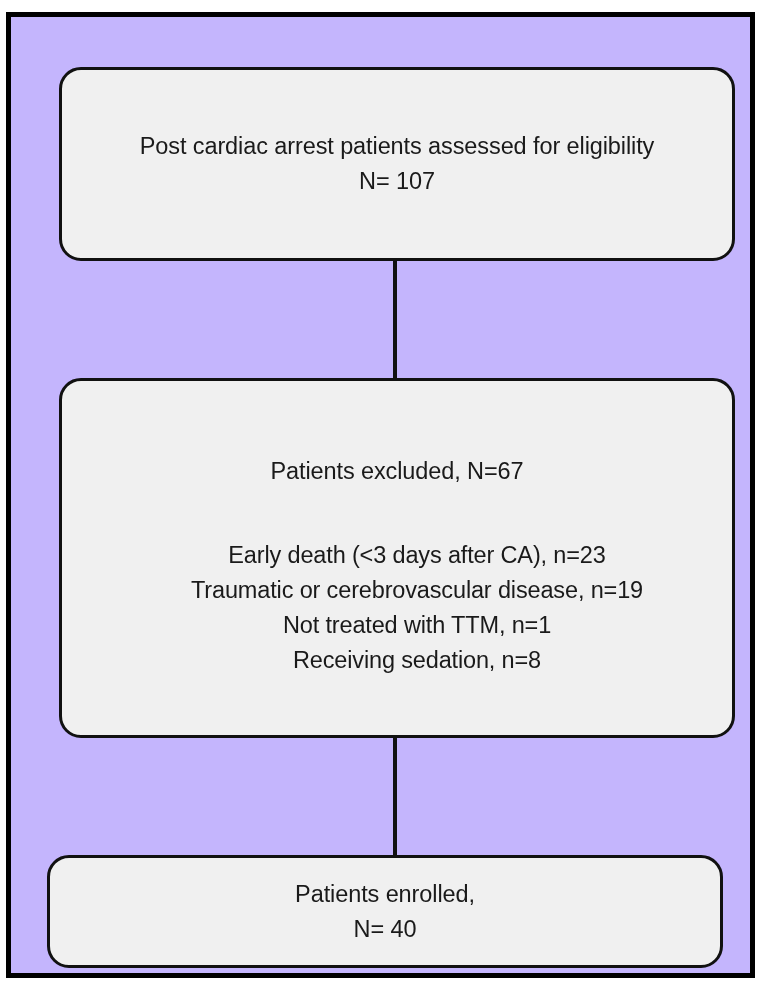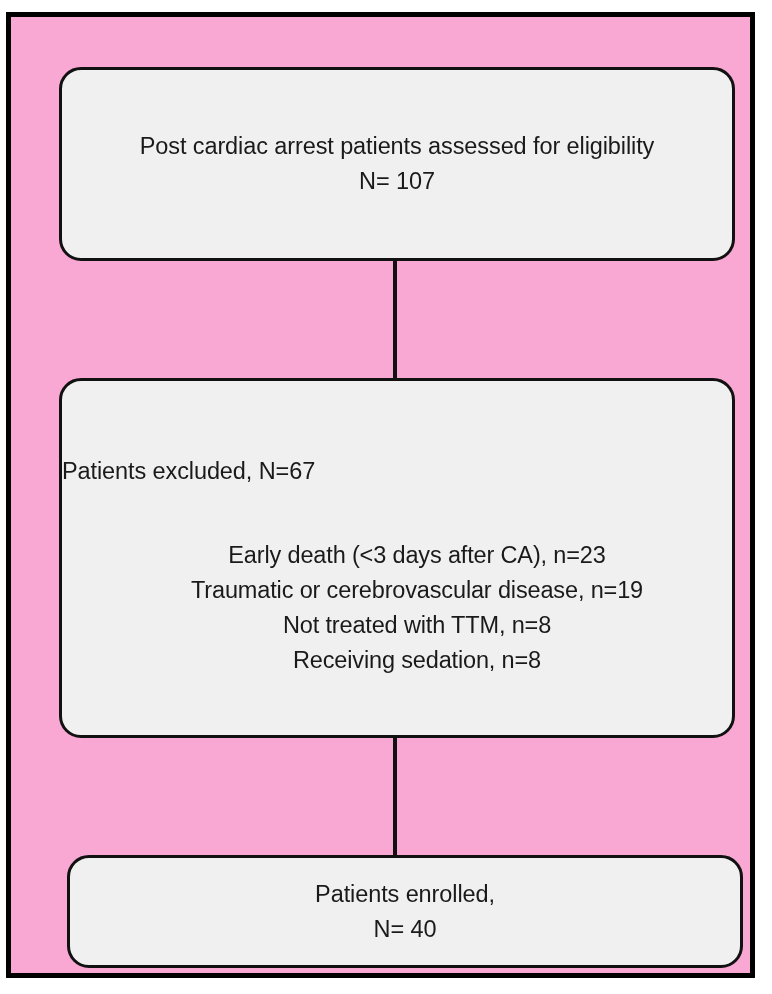--- a/index.html
+++ b/index.html
@@ -24,21 +24,21 @@
 
   
   #outer-frame {
     position: absolute;
     left: 6px;
     top: 12px;
     width: 749px;
     height: 966px;
     border: 5px solid #000000;
     box-sizing: border-box;
-    background: #f9a8d4;
+    background: #c4b5fd;
   }
 
   
   .flow-box {
     position: absolute;
     background: #f0f0f0;
     border: 3px solid #111111;
     border-radius: 22px;
     box-sizing: border-box;
     display: flex;
@@ -55,21 +55,21 @@
   }
 
   #box-excluded {
     left: 48px;
     top: 361px;
     width: 676px;
     height: 360px;
   }
 
   #box-enrolled {
-    left: 56px;
+    left: 36px;
     top: 838px;
     width: 676px;
     height: 113px;
     align-items: center;
   }
 
   .box-line {
     font-size: 23.5px;
     line-height: 35px;
     text-align: center;
@@ -79,21 +79,21 @@
 
   #assessed-text {
     width: 560px;
     text-align: center;
     font-size: 23.5px;
     line-height: 36px;
     letter-spacing: -0.1px;
   }
 
   #excluded-heading {
-    text-align: left;
+    text-align: center;
     font-size: 23.5px;
     line-height: 30px;
     margin-top: 18px;
     letter-spacing: -0.1px;
   }
 
   #excluded-list {
     margin: 0;
     padding: 0;
     list-style: none;
@@ -149,21 +149,21 @@
       </div>
     </div>
 
     <div class="connector" id="connector-top"></div>
 
     <div class="flow-box" id="box-excluded">
       <div id="excluded-heading">Patients excluded, N=67</div>
       <ul id="excluded-list">
         <li>Early death (&lt;3 days after CA), n=23</li>
         <li>Traumatic or cerebrovascular disease, n=19</li>
-        <li>Not treated with TTM, n=8</li>
+        <li>Not treated with TTM, n=1</li>
         <li>Receiving sedation, n=8</li>
       </ul>
     </div>
 
     <div class="connector" id="connector-bottom"></div>
 
     <div class="flow-box" id="box-enrolled">
       <div id="enrolled-text">
         <div class="box-line">Patients enrolled,</div>
         <div class="box-line">N= 40</div>

